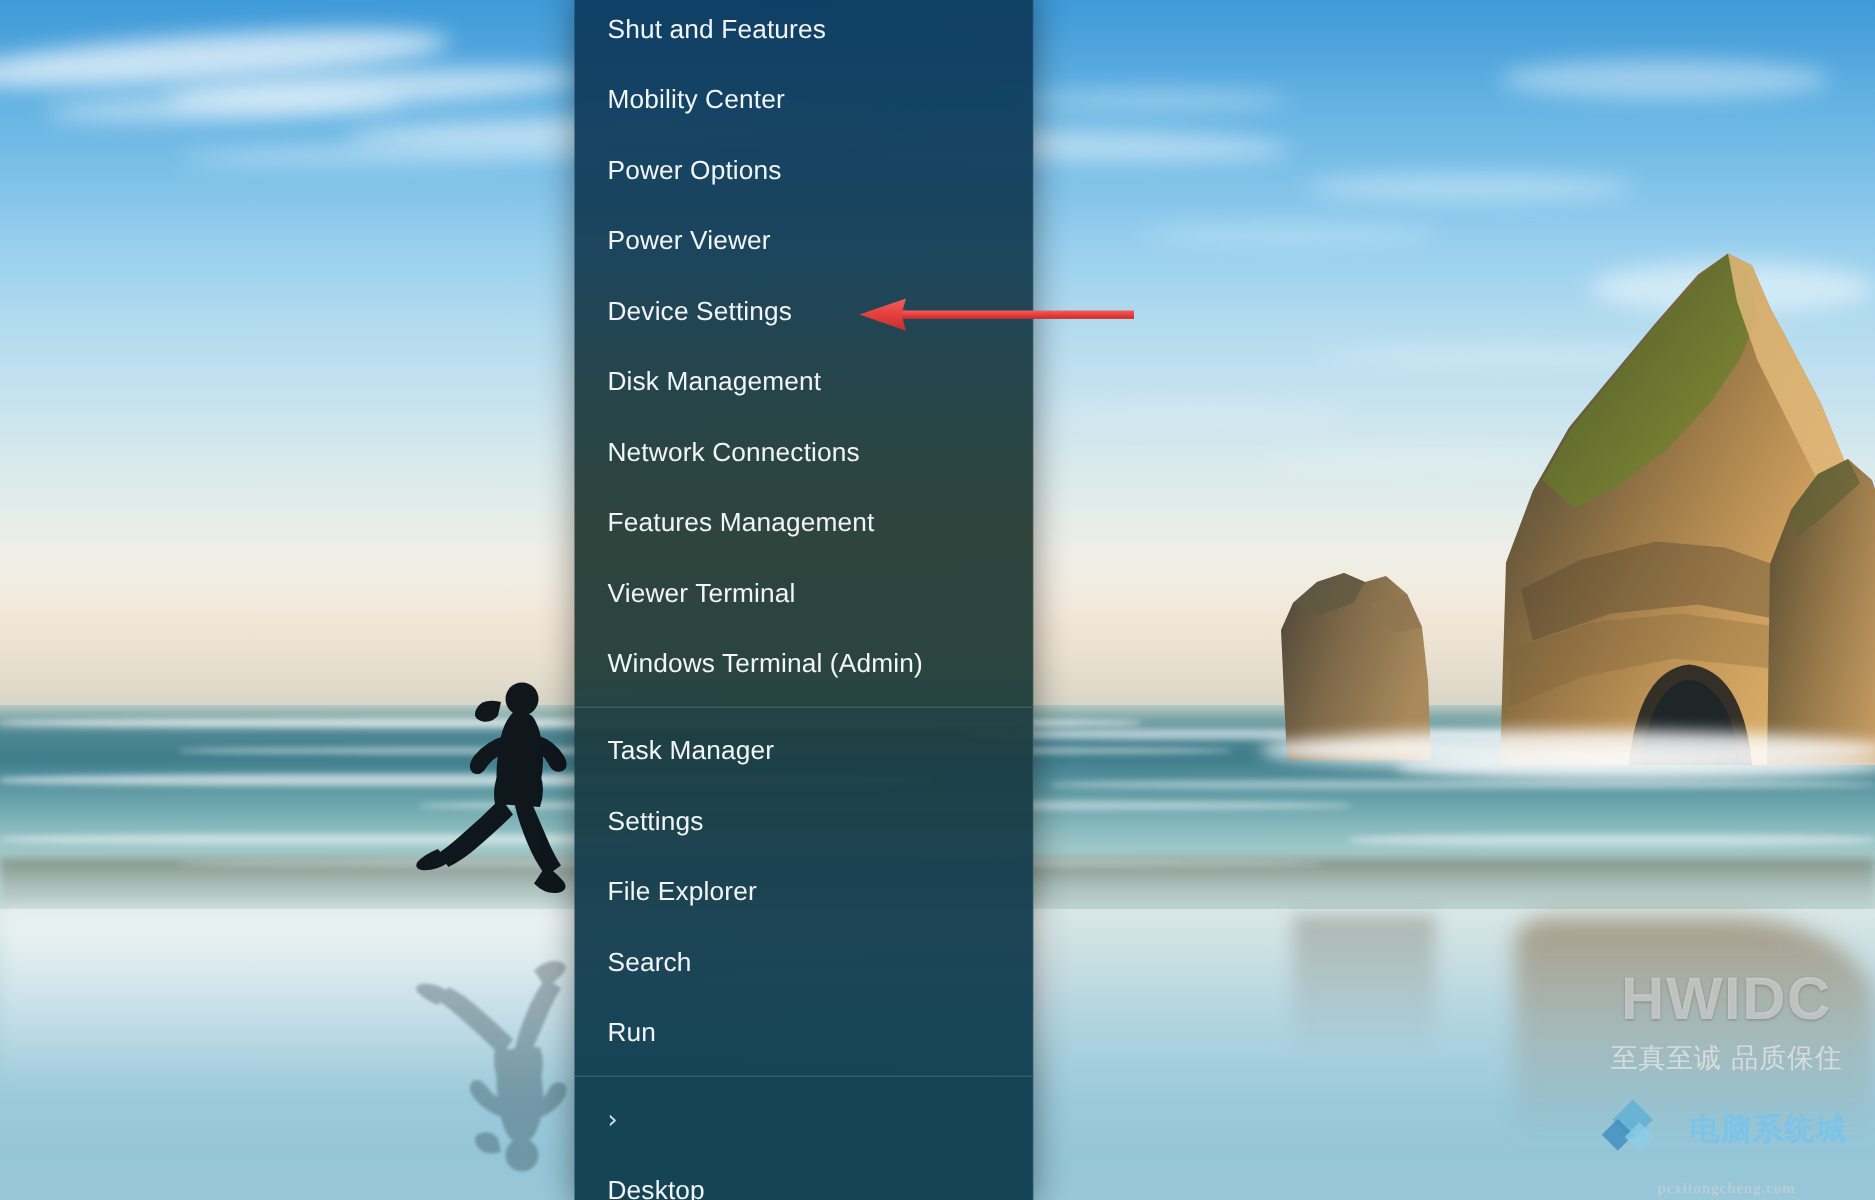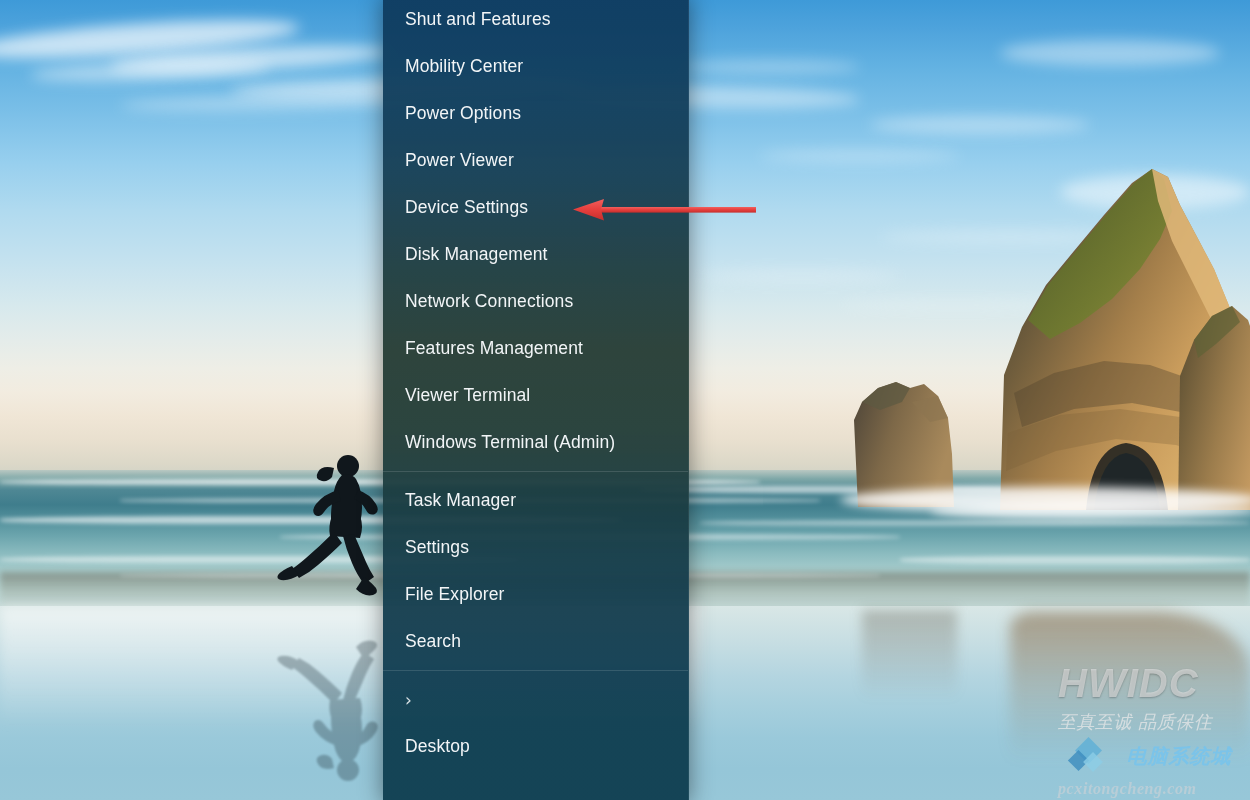--- a/index.html
+++ b/index.html
@@ -173,43 +173,42 @@
     background: linear-gradient(to bottom, rgba(100,95,80,.35), rgba(110,105,90,0));
     filter: blur(6px);
   }
 
   
   .watermark {
     position: absolute;
     right: 6px;
     bottom: 2px;
     width: 186px;
-    text-align: left;
+    text-align: center;
     pointer-events: none;
     user-select: none;
-    font-style: italic;
   }
   .wm-title {
     font-family: "Liberation Sans", sans-serif;
     font-size: 40px;
     font-weight: 700;
     letter-spacing: 1px;
     color: rgba(225,225,225,0.66);
     line-height: 1;
     text-shadow: 0 1px 2px rgba(0,0,0,.25);
   }
   .wm-sub {
     margin-top: 7px;
     font-family: "DejaVu Sans", sans-serif;
     font-size: 18px;
     color: rgba(232,232,232,0.74);
     letter-spacing: .5px;
   }
   .wm-logo-row {
-    margin-top: 5px;
+    margin-top: 18px;
     display: flex;
     align-items: center;
     justify-content: center;
     gap: 18px;
   }
   .wm-diamonds { position: relative; width: 38px; height: 34px; flex: 0 0 38px; }
   .wm-diamonds i {
     position: absolute;
     display: block;
     transform: rotate(45deg);
@@ -220,25 +219,25 @@
   .wm-cn {
     font-family: "DejaVu Sans", sans-serif;
     font-size: 20px;
     font-weight: 700;
     color: rgba(120,195,235,.9);
     letter-spacing: 1px;
     line-height: 1;
   }
   .wm-url {
     font-family: "Liberation Serif", serif;
-    font-size: 16px;
+    font-size: 10px;
     font-weight: 700;
     color: rgba(205,210,215,.62);
     letter-spacing: .6px;
-    margin-top: 7px;
+    margin-top: 18px;
   }
 
   
   .quicklink-menu {
     position: absolute;
     left: 383px;
     top: -4px;
     width: 305px;
     height: 808px;
     background:
@@ -507,20 +506,23 @@
       </div>
       <div class="menu-item">
         <span class="label">Settings</span>
       </div>
       <div class="menu-item">
         <span class="label">File Explorer</span>
       </div>
       <div class="menu-item">
         <span class="label">Search</span>
       </div>
+      <div class="menu-item">
+        <span class="label">Run</span>
+      </div>
     </div>
 
     <div class="menu-separator"></div>
 
     <div class="menu-section">
       <div class="menu-item">
         <span class="chevron">›</span>
       </div>
       <div class="menu-item">
         <span class="label">Desktop</span>

